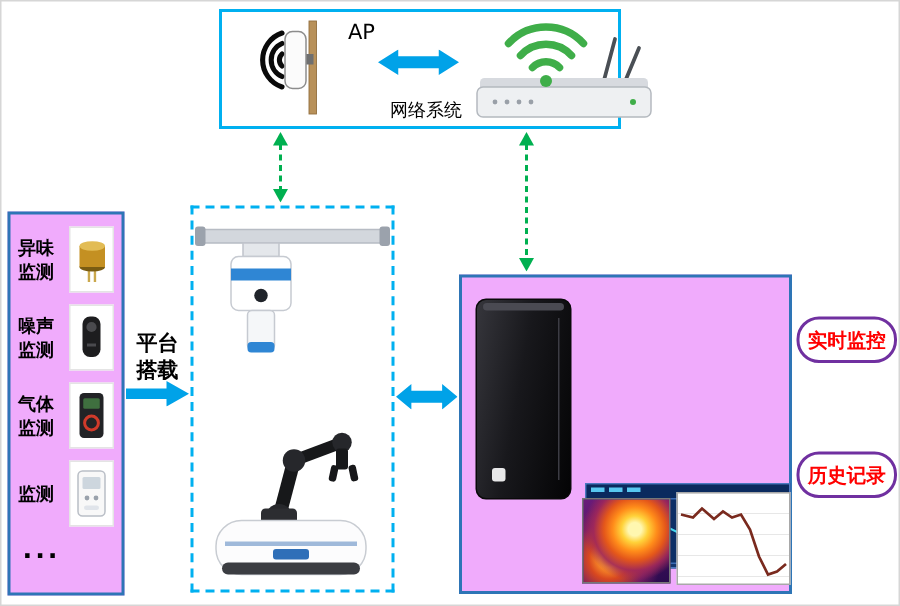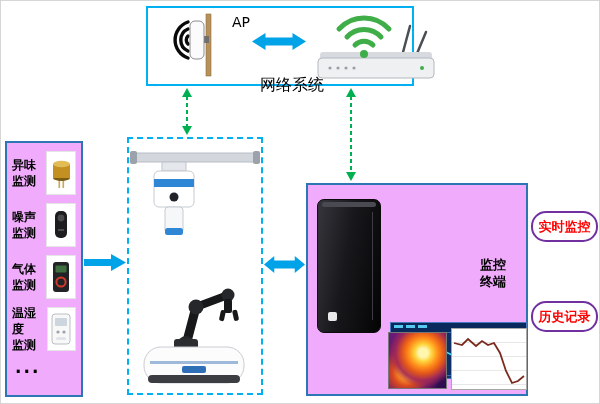--- a/index.html
+++ b/index.html
@@ -73,21 +73,21 @@
       <circle cx="16" cy="58" r="1.6" fill="#9aa0a8"></circle>
         <circle cx="24" cy="58" r="1.6" fill="#9aa0a8"></circle>
       <circle cx="32" cy="58" r="1.6" fill="#9aa0a8"></circle>
         <circle cx="40" cy="58" r="1.6" fill="#9aa0a8"></circle>
       <circle cx="108" cy="58" r="2" fill="#3fae49"></circle>
       <circle cx="50" cy="44" r="4" fill="#3fae49"></circle>
       <path d="M41 35 A12.5 12.5 0 0 1 59 35" fill="none" stroke="#3fae49" stroke-width="5" stroke-linecap="round"></path>
       <path d="M33 27 A23 23 0 0 1 67 27" fill="none" stroke="#3fae49" stroke-width="5" stroke-linecap="round"></path>
       <path d="M25 19 A34 34 0 0 1 75 19" fill="none" stroke="#3fae49" stroke-width="5" stroke-linecap="round"></path>
     </svg>
-    <div class="abs txt" style="left:112px;top:67px;font-size:16px;">网络系统</div>
+    <div class="abs txt" style="left:112px;top:57px;font-size:12px;">网络系统</div>
   </div>
 
   <svg class="abs" style="left:178px;top:87px;" width="16" height="47" viewBox="0 0 16 47">
     <line x1="8" y1="8" x2="8" y2="39" stroke="#00b050" stroke-width="2" stroke-dasharray="4 3"></line>
     <polygon points="8,0 3,9 13,9" fill="#00b050"></polygon>
     <polygon points="8,47 3,38 13,38" fill="#00b050"></polygon>
   </svg>
   <svg class="abs" style="left:342px;top:87px;" width="16" height="93" viewBox="0 0 16 93">
     <line x1="8" y1="8" x2="8" y2="85" stroke="#00b050" stroke-width="2" stroke-dasharray="4 3"></line>
     <polygon points="8,0 3,9 13,9" fill="#00b050"></polygon>
@@ -131,36 +131,39 @@
       <div class="icon-card">
         <svg viewBox="0 0 24 34">
           <rect x="4" y="2" width="16" height="30" rx="3" fill="#222326"></rect>
           <rect x="6.5" y="5.5" width="11" height="7" rx="1" fill="#3f6f3f"></rect>
           <circle cx="12" cy="22" r="4.6" fill="none" stroke="#d03a2a" stroke-width="2"></circle>
         </svg>
       </div>
     </div>
     <div class="sensor-row">
       <div class="sensor-label">
-        <div>温湿度</div>
           <div>监测</div>
       </div>
       <div class="icon-card">
         <svg viewBox="0 0 24 34">
           <rect x="3" y="2" width="18" height="30" rx="3" fill="#f8f8f8" stroke="#b9bec6"></rect>
           <rect x="6" y="6" width="12" height="8" rx="1" fill="#cdd6de"></rect>
           <circle cx="9" cy="20" r="1.6" fill="#9aa2ac"></circle>
             <circle cx="15" cy="20" r="1.6" fill="#9aa2ac"></circle>
           <rect x="7" y="25" width="10" height="3" rx="1.5" fill="#e0e4ea"></rect>
         </svg>
       </div>
     </div>
     <div class="ellipsis">...</div>
   </div>
 
+  <div class="abs two-line" style="left:84px;top:219px;width:40px;font-size:14px;">
+    <div>平台</div>
+      <div>搭载</div>
+  </div>
   <svg class="abs" style="left:83px;top:253px;" width="42" height="17" viewBox="0 0 42 17">
     <path d="M0 5 L27 5 L27 0 L42 8.5 L27 17 L27 12 L0 12 Z" fill="#00a2e8"></path>
   </svg>
 
   <div class="abs box-dashed" style="left:126px;top:136px;width:136px;height:258px;">
     <svg class="abs" style="left:1px;top:6px;" width="130" height="106" viewBox="0 0 130 106">
       <rect x="0" y="8" width="130" height="9" rx="4.5" fill="#d3d7dd" stroke="#b7bcc4"></rect>
       <rect x="0" y="6" width="7" height="13" rx="2" fill="#9ba2ac"></rect>
       <rect x="123" y="6" width="7" height="13" rx="2" fill="#9ba2ac"></rect>
       <rect x="32" y="17" width="24" height="9" fill="#e4e7eb" stroke="#c0c4cb"></rect>
@@ -214,24 +217,20 @@
       <div class="s1-main">
         <svg width="56" height="44" viewBox="0 0 56 44">
           <polyline points="2,32 10,26 18,30 26,18 34,22 42,12 52,16" fill="none" stroke="#45d8f0" stroke-width="1.4"></polyline>
           <rect x="4" y="4" width="20" height="6" fill="#1d4f9b"></rect>
         </svg>
       </div>
       <div class="s1-r1"></div>
       <div class="s1-r2"></div>
     </div>
 
-    <div class="abs two-line" style="left:168px;top:72px;width:34px;">
-      <div>监控</div>
-        <div>终端</div>
-    </div>
 
     <div class="abs thermal" style="left:80px;top:147px;width:59px;height:57px;"></div>
 
     <div class="abs chart" style="left:143px;top:143px;width:76px;height:62px;">
       <svg width="74" height="60" viewBox="0 0 74 60">
         <polyline points="2,14 10,16 16,10 24,17 30,12 36,16 42,14 48,24 54,42 60,54 66,52 72,47" fill="none" stroke="#7a2a1e" stroke-width="1.8"></polyline>
       </svg>
     </div>
   </div>
 

